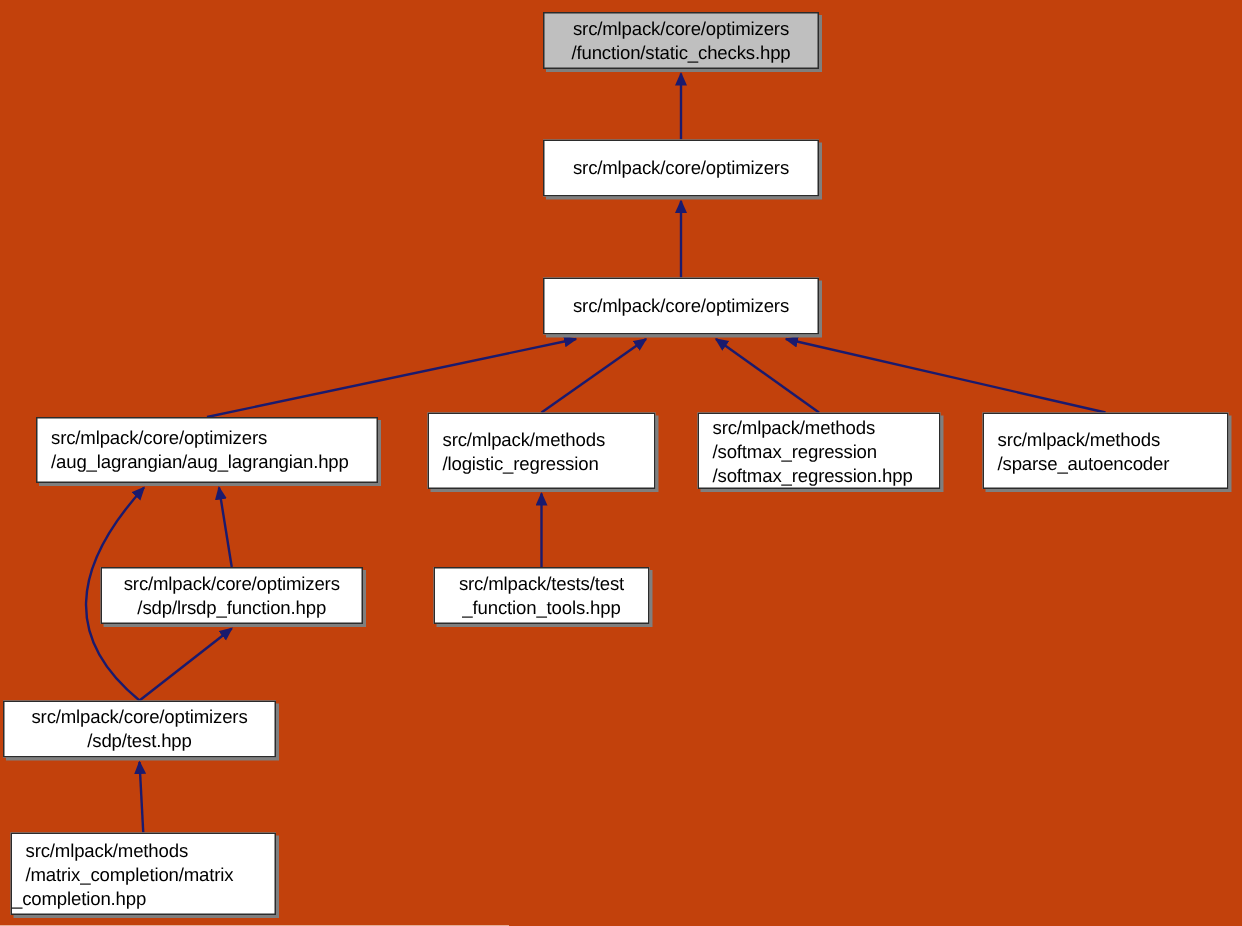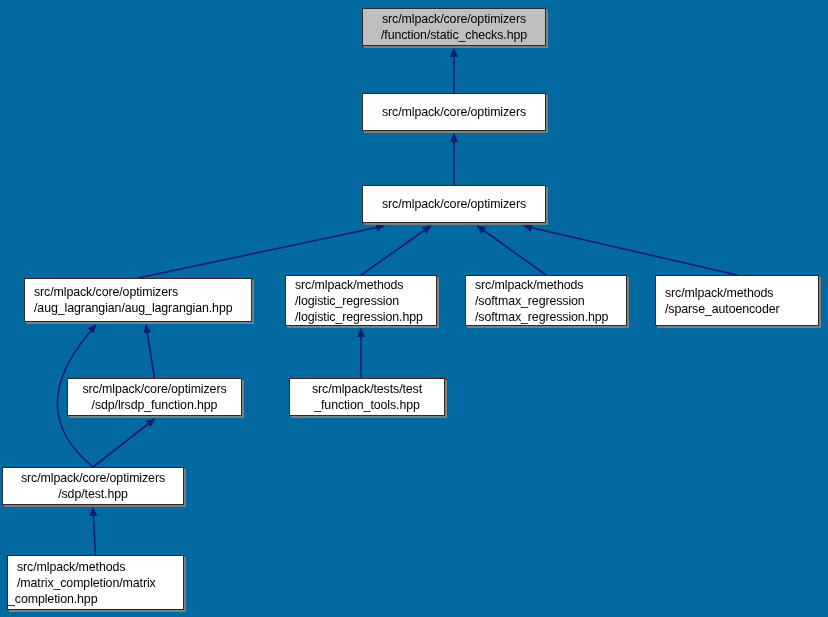--- a/index.html
+++ b/index.html
@@ -5,21 +5,21 @@
 <style>
   html, body {
     margin: 0;
     padding: 0;
     background: #ffffff;
   }
   #graph {
     position: relative;
     width: 828px;
     height: 617px;
-    background: #0369a1;
+    background: #c2410c;
     font-family: "Liberation Sans", sans-serif;
     overflow: hidden;
   }
   #edge-layer {
     position: absolute;
     left: 0;
     top: 0;
     width: 828px;
     height: 617px;
     pointer-events: none;
@@ -87,36 +87,35 @@
       <div class="node align-center" style="left: 362px; top: 185px; width: 184px; height: 38px;">
         <div class="line">src/mlpack/core/optimizers</div>
       </div>
       <div class="node align-left" style="left: 24px; top: 278px; width: 228px; height: 44px;">
         <div class="line">src/mlpack/core/optimizers</div>
         <div class="line">/aug_lagrangian/aug_lagrangian.hpp</div>
       </div>
       <div class="node align-left" style="left: 285px; top: 275px; width: 152px; height: 51px;">
         <div class="line">src/mlpack/methods</div>
         <div class="line">/logistic_regression</div>
-        <div class="line">/logistic_regression.hpp</div>
       </div>
       <div class="node align-left" style="left: 465px; top: 275px; width: 162px; height: 51px;">
         <div class="line">src/mlpack/methods</div>
         <div class="line">/softmax_regression</div>
         <div class="line">/softmax_regression.hpp</div>
       </div>
       <div class="node align-left" style="left: 655px; top: 275px; width: 164px; height: 51px;">
         <div class="line">src/mlpack/methods</div>
         <div class="line">/sparse_autoencoder</div>
       </div>
       <div class="node align-center" style="left: 67px; top: 378px; width: 175px; height: 38px;">
         <div class="line">src/mlpack/core/optimizers</div>
         <div class="line">/sdp/lrsdp_function.hpp</div>
       </div>
-      <div class="node align-center" style="left: 289px; top: 378px; width: 156px; height: 38px;">
+      <div class="node align-center" style="left: 289px; top: 378px; width: 144px; height: 38px;">
         <div class="line">src/mlpack/tests/test</div>
         <div class="line">_function_tools.hpp</div>
       </div>
       <div class="node align-center" style="left: 2px; top: 467px; width: 182px; height: 38px;">
         <div class="line">src/mlpack/core/optimizers</div>
         <div class="line">/sdp/test.hpp</div>
       </div>
       <div class="node align-mixed" style="left: 7px; top: 555px; width: 177px; height: 55px;">
         <div class="line">src/mlpack/methods</div>
         <div class="line">/matrix_completion/matrix</div>

